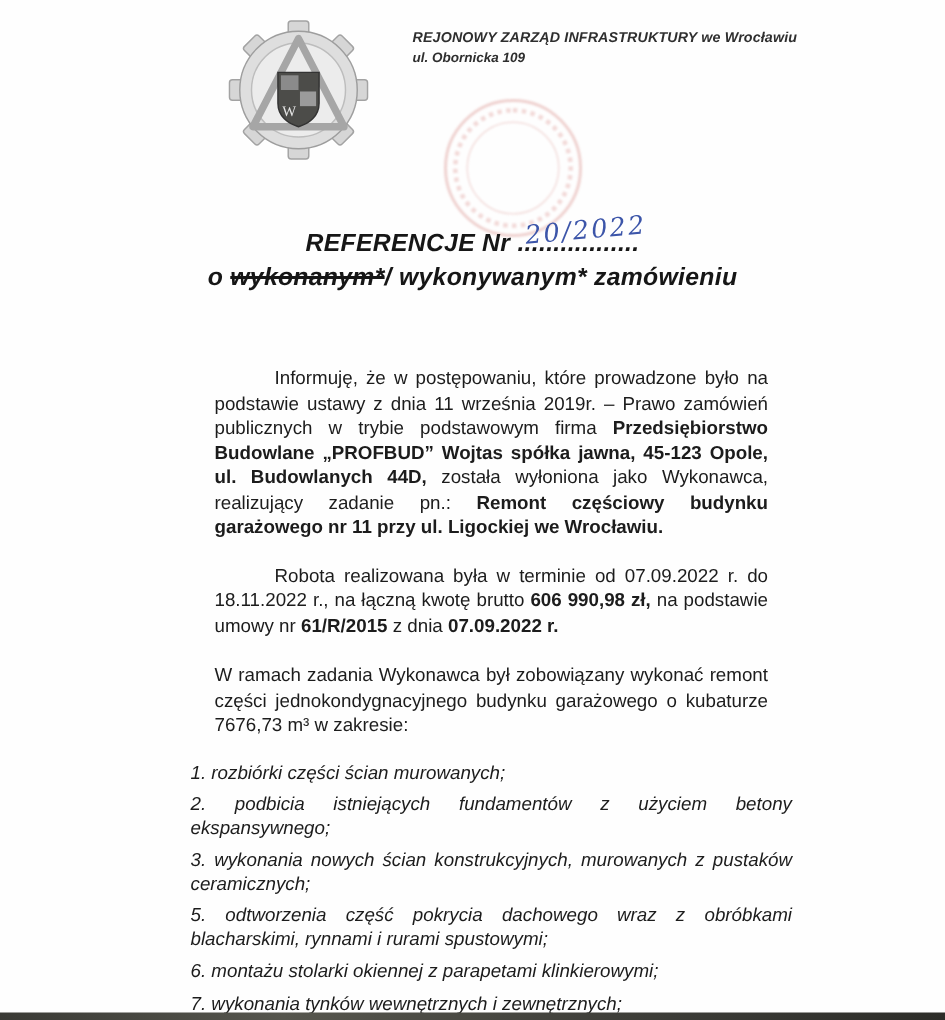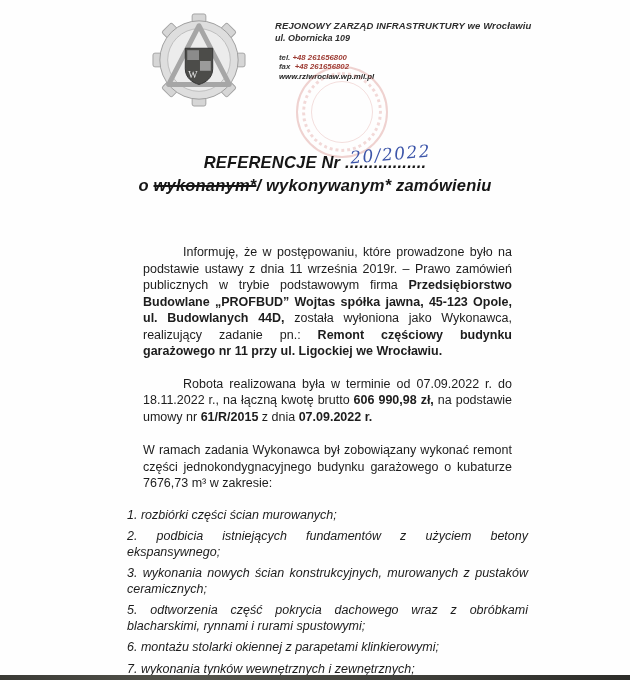--- a/index.html
+++ b/index.html
@@ -87,25 +87,20 @@
       <rect x="53" y="49" width="11" height="10" fill="#9b9b9b"></rect>
       <text x="41" y="66" font-size="10" font-family="Liberation Serif, serif" fill="#e6e6e6">W</text>
     </svg>
   </div>
 
   <div class="letterhead">
     <div class="org-name">REJONOWY ZARZĄD INFRASTRUKTURY we Wrocławiu</div>
     <div class="addr">
       <div>ul. Obornicka 109</div>
     </div>
-    <div class="contact">
-      <div class="row"><span>tel.</span> <span class="num">+48 261656800</span></div>
-      <div class="row"><span>fax</span>&nbsp; <span class="num">+48 261656802</span></div>
-      <div class="row website">www.rziwroclaw.wp.mil.pl</div>
-    </div>
   </div>
 
   <div class="stamp">
     <div class="ring-outer"></div>
     <div class="ring-text"></div>
     <div class="ring-inner"></div>
   </div>
 
   <div class="handwritten">20/2022</div>
 

